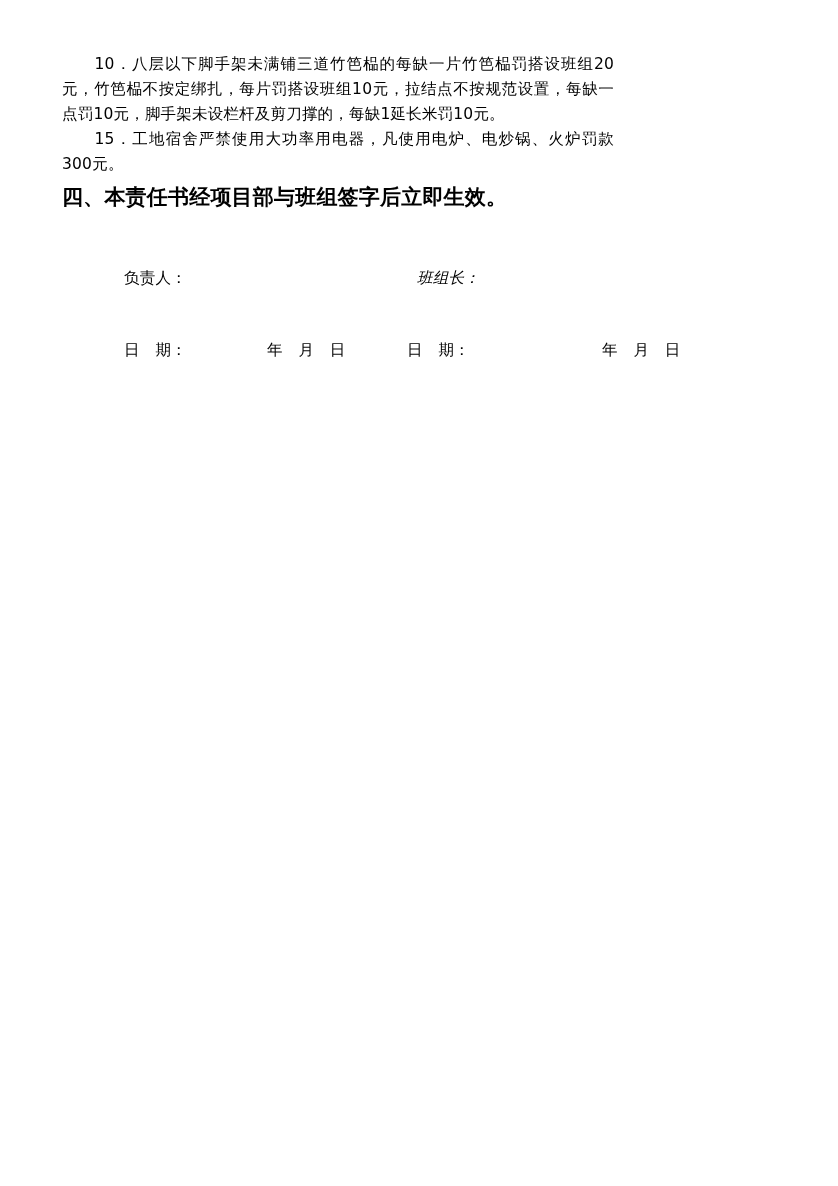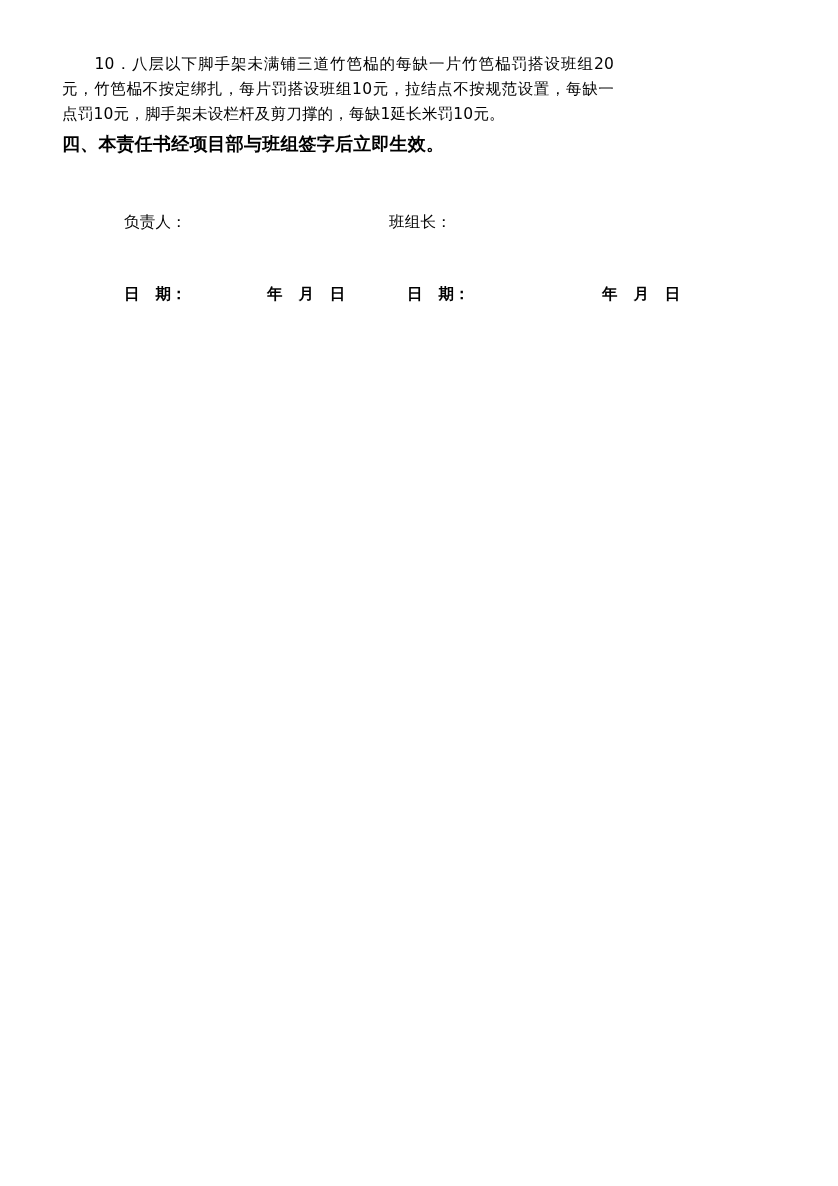--- a/index.html
+++ b/index.html
@@ -31,54 +31,54 @@
     text-align: justify;
     text-justify: inter-ideograph;
   }
   .para {
     margin: 0 0 0 0;
     text-indent: 2.1em;
   }
   .section-heading {
     margin: 2px 0 0 0;
     font-weight: bold;
-    font-size: 18px;
+    font-size: 21px;
     text-indent: 0;
     letter-spacing: 0.2px;
   }
   .sign-block {
     margin-top: 52px;
     font-size: 15.5px;
   }
   .sign-row {
     position: relative;
     height: 30px;
   }
   .sign-row .cell {
     position: absolute;
     white-space: pre;
   }
   .date-row {
     margin-top: 42px;
-    font-weight: bold;
   }
   .sign-left-label { left: 62px; }
-  .sign-right-label { left: 327px; }
+  .sign-right-label { left: 355px; font-style: italic; }
   .date-left-label { left: 62px; }
   .date-left-ymd { left: 205px; }
   .date-right-label { left: 345px; }
   .date-right-ymd { left: 540px; }
 </style>
 </head>
 <body>
 
 <div class="page">
   <div class="doc-body">
 
     <p class="para">10．八层以下脚手架未满铺三道竹笆榀的每缺一片竹笆榀罚搭设班组20元，竹笆榀不按定绑扎，每片罚搭设班组10元，拉结点不按规范设置，每缺一点罚10元，脚手架未设栏杆及剪刀撑的，每缺1延长米罚10元。</p>
+    <p class="para">15．工地宿舍严禁使用大功率用电器，凡使用电炉、电炒锅、火炉罚款300元。</p>
 
     <p class="section-heading">四、本责任书经项目部与班组签字后立即生效。</p>
 
     <div class="sign-block">
       <div class="sign-row">
         <span class="cell sign-left-label">负责人：</span>
         <span class="cell sign-right-label">班组长：</span>
       </div>
       <div class="sign-row date-row">
         <span class="cell date-left-label">日　期：</span>

